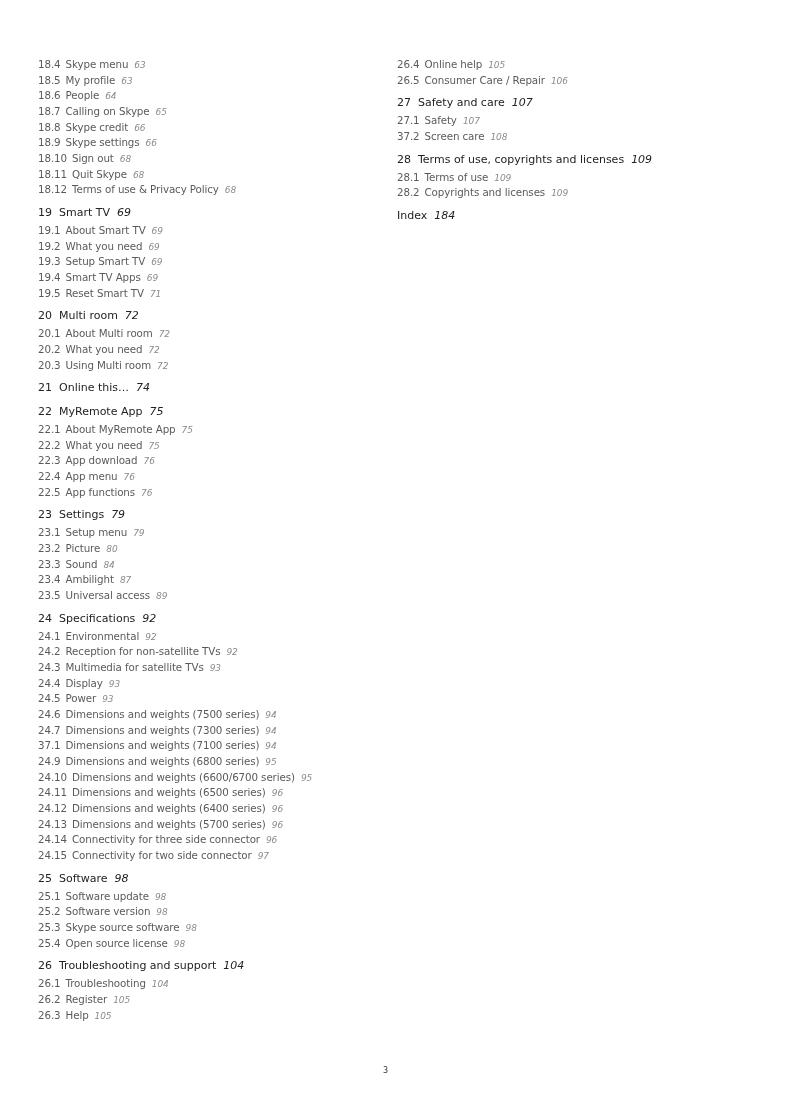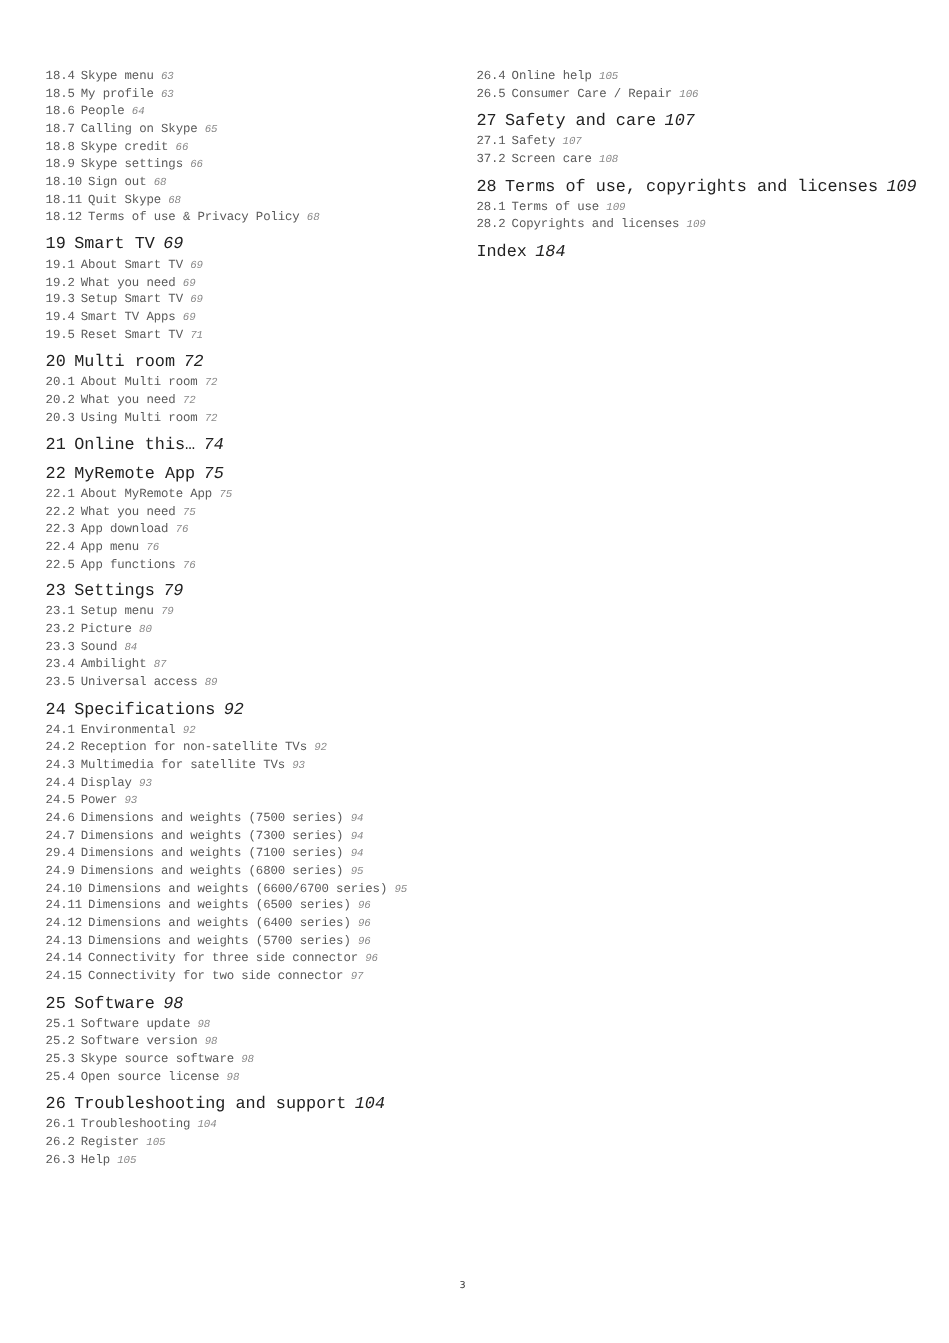--- a/index.html
+++ b/index.html
@@ -1,23 +1,23 @@
 <!DOCTYPE html>
 <html><head>
 <meta charset="utf-8">
 <style>
   html, body { margin: 0; padding: 0; background: #ffffff; }
   body { width: 791px; height: 1119px; position: relative; font-family: "DejaVu Sans", "Liberation Sans", sans-serif; color: #555; overflow: hidden; }
-  .col { position: absolute; top: 57px; font-family: Liberation Mono, monospace; }
+  .col { position: absolute; top: 57px; }
   .col-left { left: 38px; width: 340px; }
   .col-right { left: 397px; width: 380px; }
   .sub { font-size: 10.3px; line-height: 14.65px; color: #5a5a5a; white-space: nowrap; letter-spacing: -0.1px; }
   .sub .num { display: inline-block; margin-right: 5px; }
   .sub .pg { font-style: italic; color: #8a8a8a; font-size: 9px; margin-left: 6px; }
-  .chap { font-size: 14px; line-height: 18px; color: #222; margin-top: 6px; margin-bottom: 1px; white-space: nowrap; }
+  .chap { font-size: 11px; line-height: 18px; color: #222; margin-top: 6px; margin-bottom: 1px; white-space: nowrap; }
   .chap .num { margin-right: 7px; }
   .chap .pg { font-style: italic; margin-left: 7px; }
   .page-number { position: absolute; top: 1066px; left: 383px; font-size: 8px; color: #333; }
 </style>
 </head>
 <body>
 
 <div class="col col-left" id="col-left">
     <div class="sub"><span class="num">18.4</span><span class="ttl">Skype menu</span><span class="pg">63</span></div>
     <div class="sub"><span class="num">18.5</span><span class="ttl">My profile</span><span class="pg">63</span></div>
@@ -52,21 +52,21 @@
     <div class="sub"><span class="num">23.4</span><span class="ttl">Ambilight</span><span class="pg">87</span></div>
     <div class="sub"><span class="num">23.5</span><span class="ttl">Universal access</span><span class="pg">89</span></div>
     <div class="chap"><span class="num">24</span><span class="ttl">Specifications</span><span class="pg">92</span></div>
     <div class="sub"><span class="num">24.1</span><span class="ttl">Environmental</span><span class="pg">92</span></div>
     <div class="sub"><span class="num">24.2</span><span class="ttl">Reception for non-satellite TVs</span><span class="pg">92</span></div>
     <div class="sub"><span class="num">24.3</span><span class="ttl">Multimedia for satellite TVs</span><span class="pg">93</span></div>
     <div class="sub"><span class="num">24.4</span><span class="ttl">Display</span><span class="pg">93</span></div>
     <div class="sub"><span class="num">24.5</span><span class="ttl">Power</span><span class="pg">93</span></div>
     <div class="sub"><span class="num">24.6</span><span class="ttl">Dimensions and weights (7500 series)</span><span class="pg">94</span></div>
     <div class="sub"><span class="num">24.7</span><span class="ttl">Dimensions and weights (7300 series)</span><span class="pg">94</span></div>
-    <div class="sub"><span class="num">29.4</span><span class="ttl">Dimensions and weights (7100 series)</span><span class="pg">94</span></div>
+    <div class="sub"><span class="num">37.1</span><span class="ttl">Dimensions and weights (7100 series)</span><span class="pg">94</span></div>
     <div class="sub"><span class="num">24.9</span><span class="ttl">Dimensions and weights (6800 series)</span><span class="pg">95</span></div>
     <div class="sub"><span class="num">24.10</span><span class="ttl">Dimensions and weights (6600/6700 series)</span><span class="pg">95</span></div>
     <div class="sub"><span class="num">24.11</span><span class="ttl">Dimensions and weights (6500 series)</span><span class="pg">96</span></div>
     <div class="sub"><span class="num">24.12</span><span class="ttl">Dimensions and weights (6400 series)</span><span class="pg">96</span></div>
     <div class="sub"><span class="num">24.13</span><span class="ttl">Dimensions and weights (5700 series)</span><span class="pg">96</span></div>
     <div class="sub"><span class="num">24.14</span><span class="ttl">Connectivity for three side connector</span><span class="pg">96</span></div>
     <div class="sub"><span class="num">24.15</span><span class="ttl">Connectivity for two side connector</span><span class="pg">97</span></div>
     <div class="chap"><span class="num">25</span><span class="ttl">Software</span><span class="pg">98</span></div>
     <div class="sub"><span class="num">25.1</span><span class="ttl">Software update</span><span class="pg">98</span></div>
     <div class="sub"><span class="num">25.2</span><span class="ttl">Software version</span><span class="pg">98</span></div>

